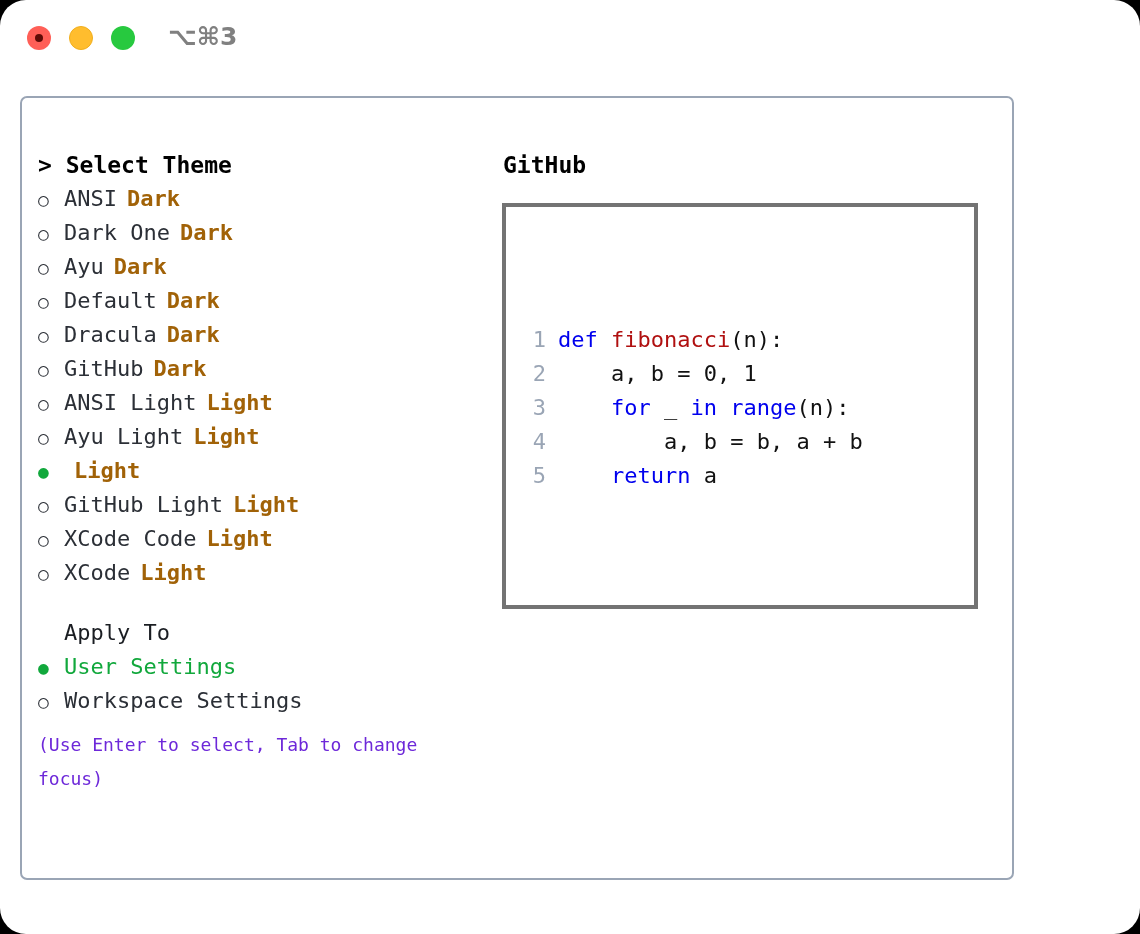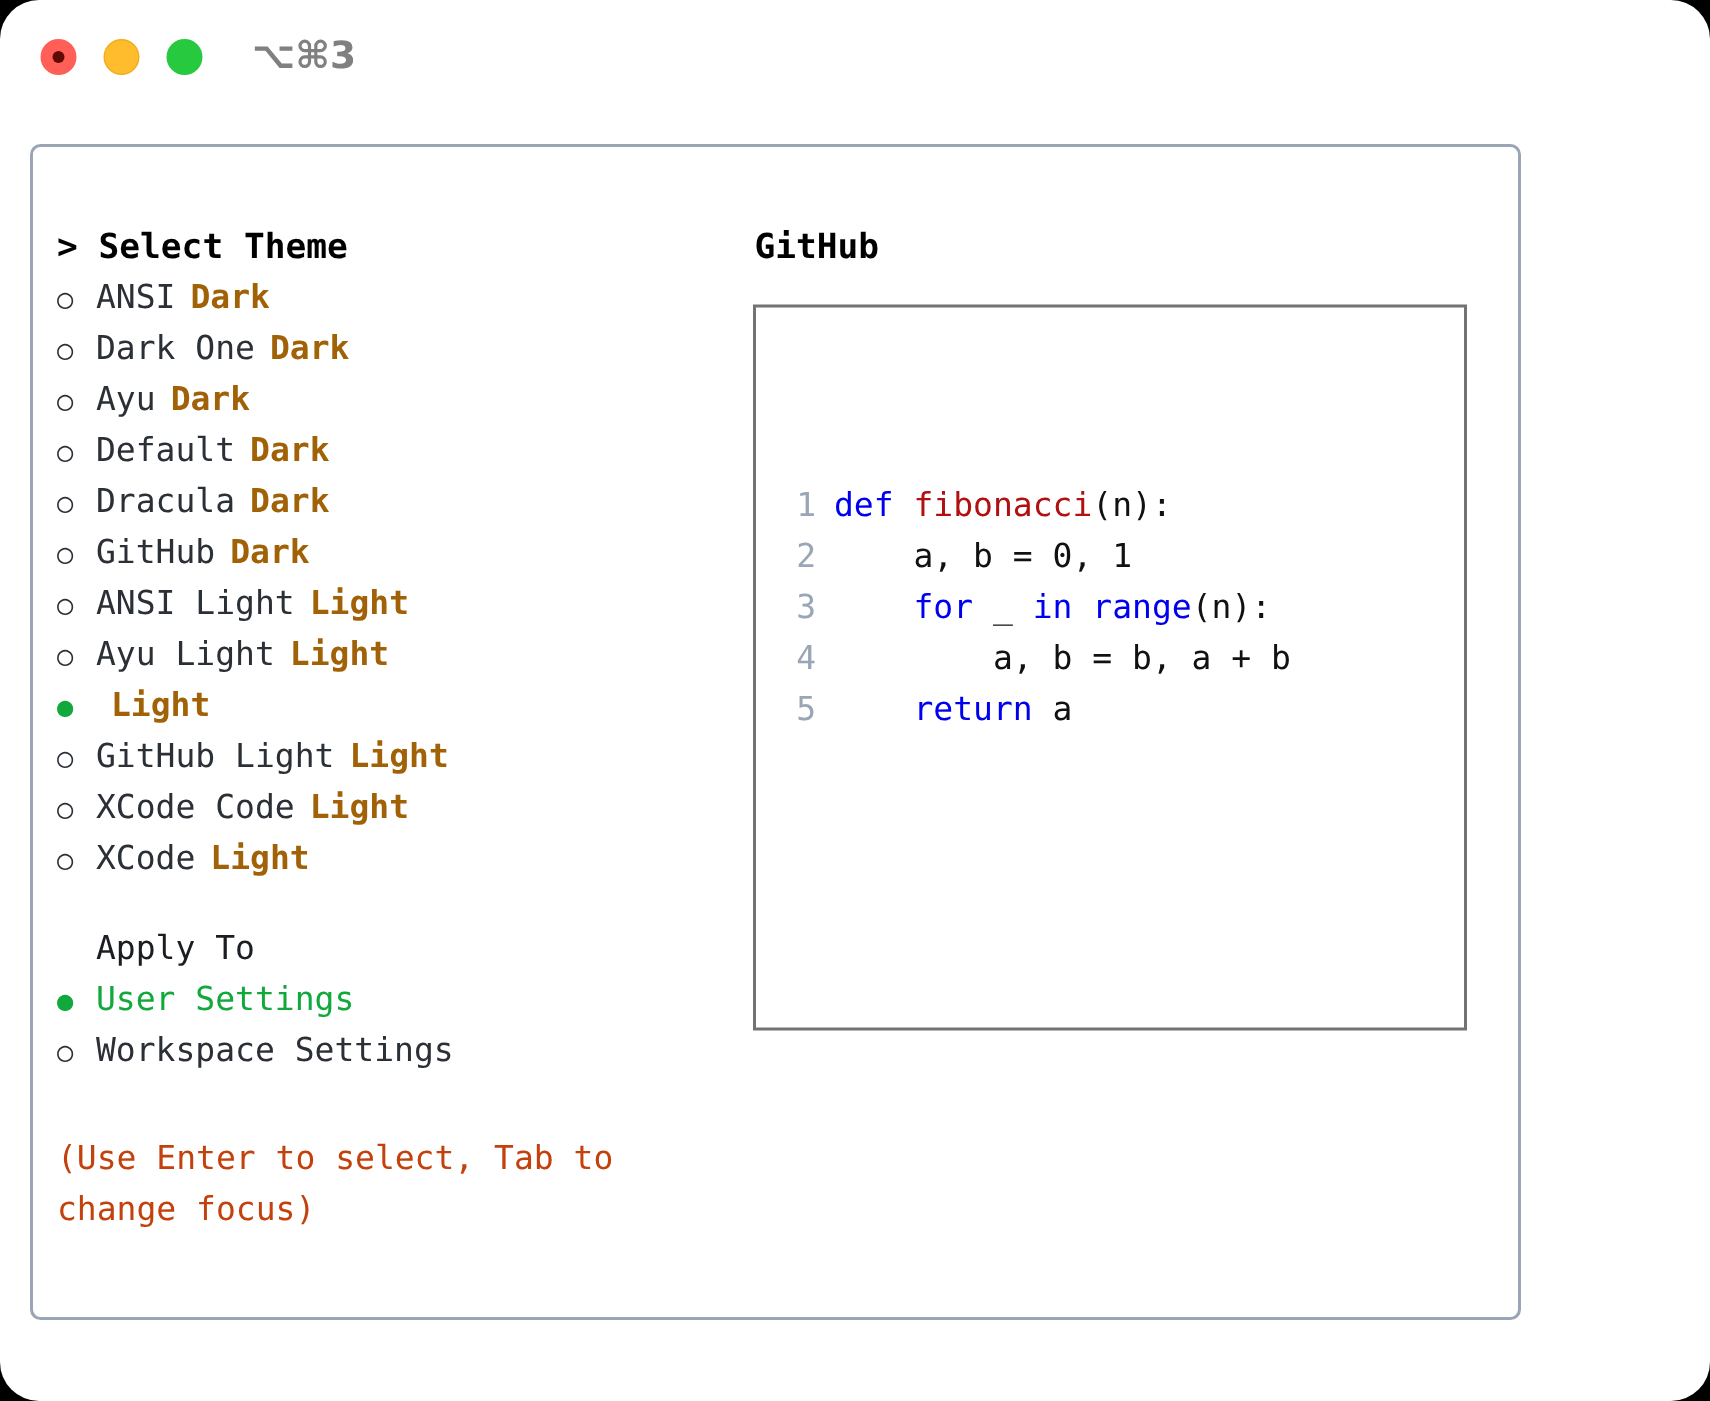--- a/index.html
+++ b/index.html
@@ -115,44 +115,44 @@
   }
   .spacer-sm { height: 26px; }
   .apply-head {
     font-size: 22px;
     color: #1a1d22;
     line-height: 34px;
     padding-left: 26px;
     white-space: pre;
   }
   .hint {
-    margin-top: 38px;
-    font-size: 22px;
-    line-height: 34px;
-    color: #c2410c;
+    margin-top: 10px;
+    font-size: 18px;
+    line-height: 34px;
+    color: #6d28d9;
     width: 400px;
   }
   
   .right-col {
     position: absolute;
     left: 480px; top: 50px;
     width: 500px;
   }
   .preview-head {
     font-size: 23px;
     font-weight: bold;
     color: #000000;
     line-height: 34px;
     margin-left: 1px;
   }
   .preview-box {
     margin-top: 21px;
     width: 476px;
-    height: 484px;
-    border: 2px solid #737373;
+    height: 406px;
+    border: 4px solid #737373;
     box-sizing: border-box;
     background: #ffffff;
     position: relative;
   }
   .code {
     position: absolute;
     left: 18px; top: 48px;
     font-size: 22px;
     line-height: 34px;
     white-space: pre;

